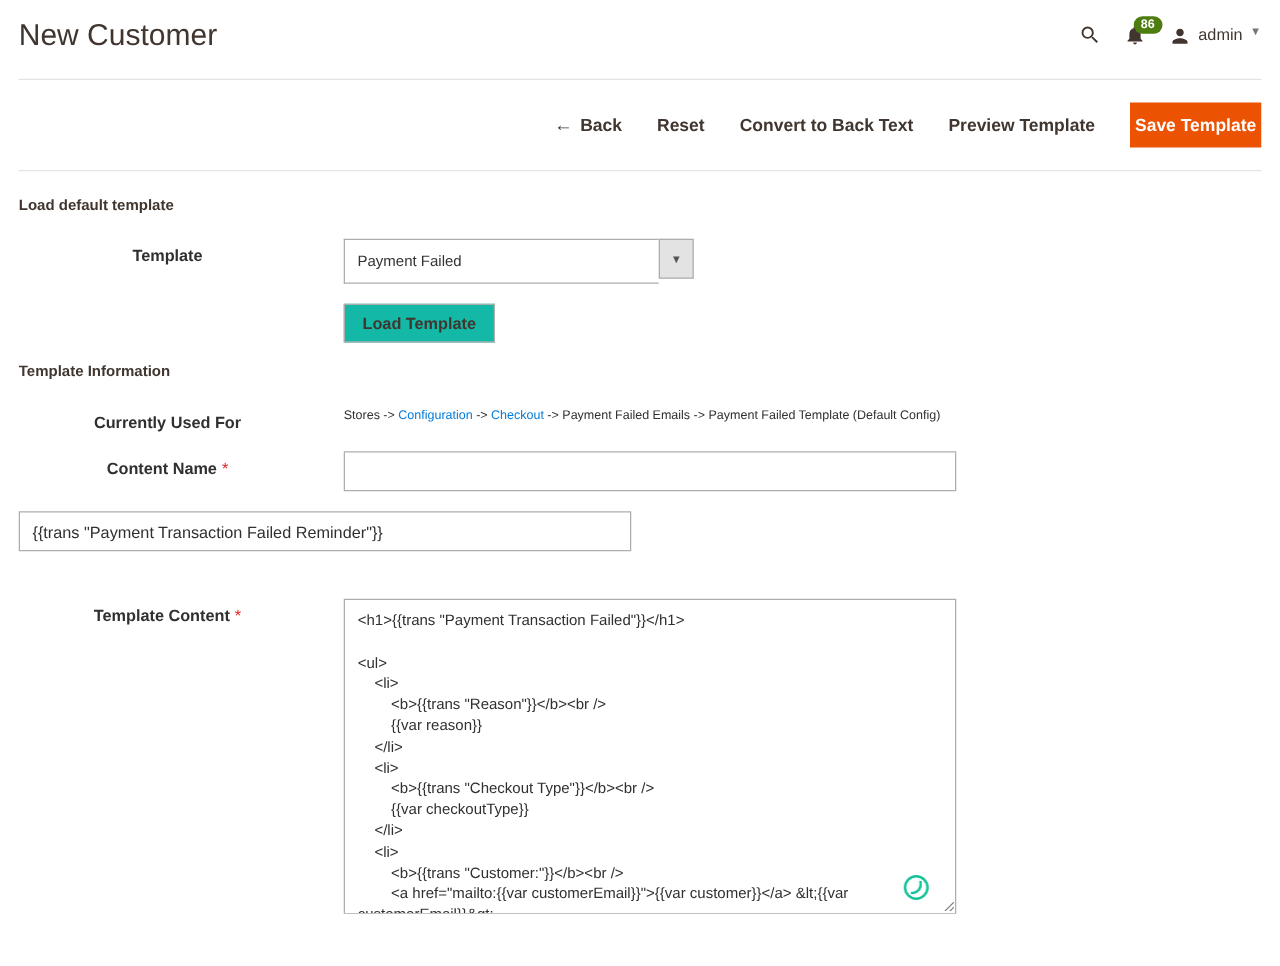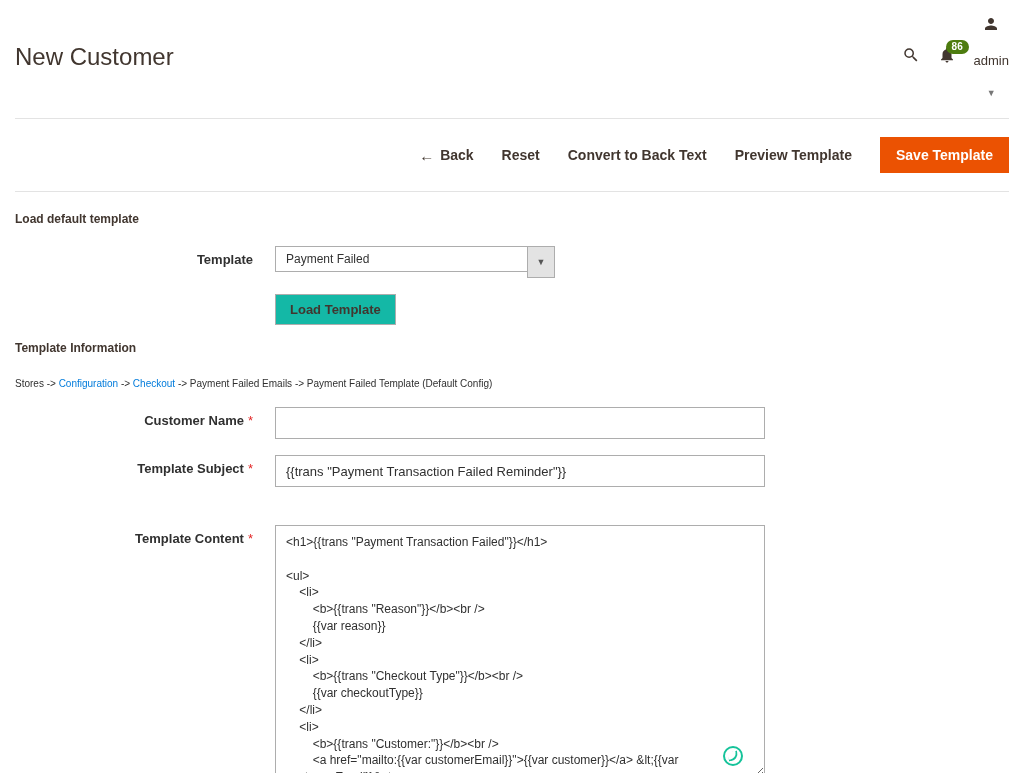--- a/index.html
+++ b/index.html
@@ -38,25 +38,23 @@
     background: #4d7c0f;
     color: #fff;
     font-size: 10px;
     font-weight: 600;
     border-radius: 9px;
     padding: 1px 6px;
     line-height: 12px;
   }
   .user-drop {
     display: flex;
-    align-items: center;
-    gap: 20px;
-    color: #41362f;
-    font-size: 13px;
-    flex-direction: column;
+    gap: 6px;
+    color: #41362f;
+    font-size: 13px;
   }
   .user-drop .caret {
     font-size: 9px;
     color: #777;
   }
   .actions-bar {
     display: flex;
     justify-content: flex-end;
     align-items: center;
     gap: 28px;
@@ -75,36 +73,36 @@
     align-items: center;
     gap: 6px;
   }
   .action-link .arrow { font-size: 15px; }
   .btn-primary {
     background: #eb5202;
     color: #fff;
     border: none;
     font-size: 14px;
     font-weight: 600;
-    padding: 10px 16px;
+    padding: 10px 4px;
     cursor: pointer;
   }
   .section-title {
     font-size: 12px;
     font-weight: 600;
     color: #41362f;
     margin: 8px 0 20px 0;
   }
   .form-row {
     display: flex;
     margin-bottom: 16px;
   }
   .form-label {
     width: 260px;
-    text-align: right;
+    text-align: center;
     padding-right: 22px;
     padding-top: 6px;
     font-size: 13px;
     font-weight: 600;
     color: #303030;
     flex-shrink: 0;
   }
   .form-label .req {
     color: #e22626;
     margin-left: 4px;
@@ -117,21 +115,21 @@
   .form-field-wide {
     flex: 0 0 490px;
     max-width: 490px;
   }
   .select-wrap {
     display: flex;
     width: 280px;
   }
   .select-input {
     flex: 1;
-    height: 26px;
+    height: 36px;
     padding: 0 10px;
     border: 1px solid #adadad;
     border-right: none;
     font-size: 12px;
     color: #333;
     background: #fff;
   }
   .select-btn {
     width: 28px;
     height: 32px;
@@ -260,40 +258,38 @@
 <div class="form-row">
   <div class="form-label"></div>
   <div class="form-field">
     <button class="btn-secondary">Load Template</button>
   </div>
 </div>
 
 <div class="section-title">Template Information</div>
 
 <div class="form-row">
+  <div class="form-label">Currently Used For</div>
   <div class="form-field-wide">
     <div class="path-text">
       <span>Stores -&gt; </span><a href="#">Configuration</a><span> -&gt; </span><a href="#">Checkout</a><span> -&gt; Payment Failed Emails -&gt; Payment Failed Template  (Default Config)</span>
     </div>
   </div>
 </div>
 
 <div class="form-row">
   <div class="form-label">
-    <span>Customer Name</span><span class="req">*</span>
+    <span>Content Name</span><span class="req">*</span>
   </div>
   <div class="form-field-wide">
     <input class="text-input" type="text" value="" style="">
   </div>
 </div>
 
 <div class="form-row">
-  <div class="form-label">
-    <span>Template Subject</span><span class="req">*</span>
-  </div>
   <div class="form-field-wide">
     <input class="text-input" type="text" value="{{trans &quot;Payment Transaction Failed Reminder&quot;}}" style="">
   </div>
 </div>
 
 <div class="form-row">
   <div class="form-label"></div>
 </div>
 
 <div class="form-row">

